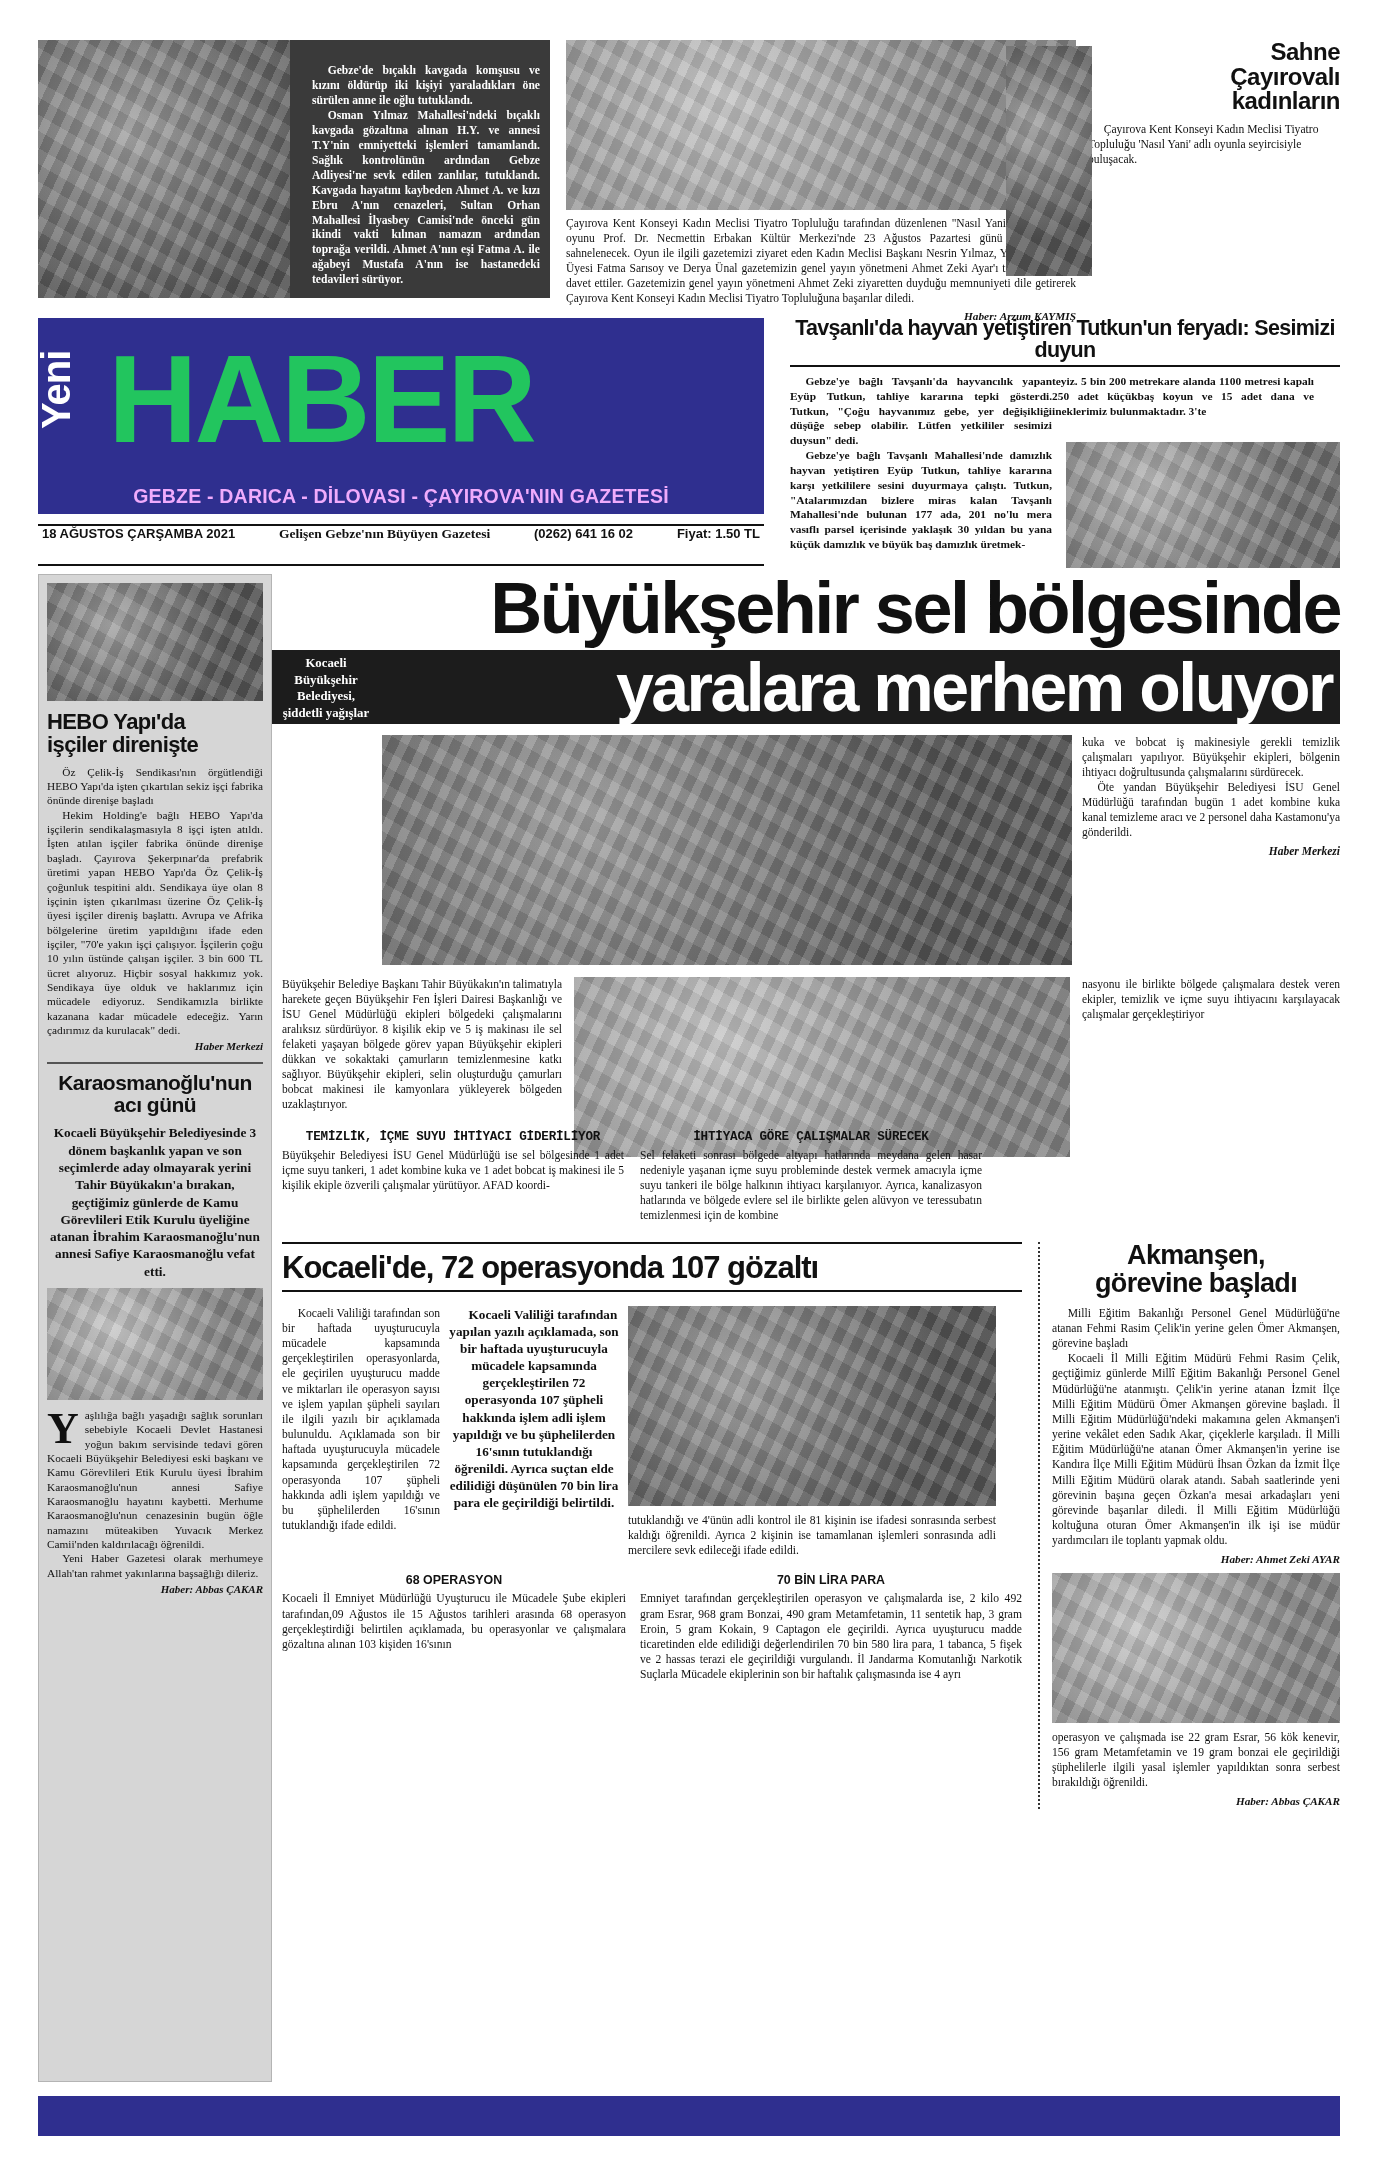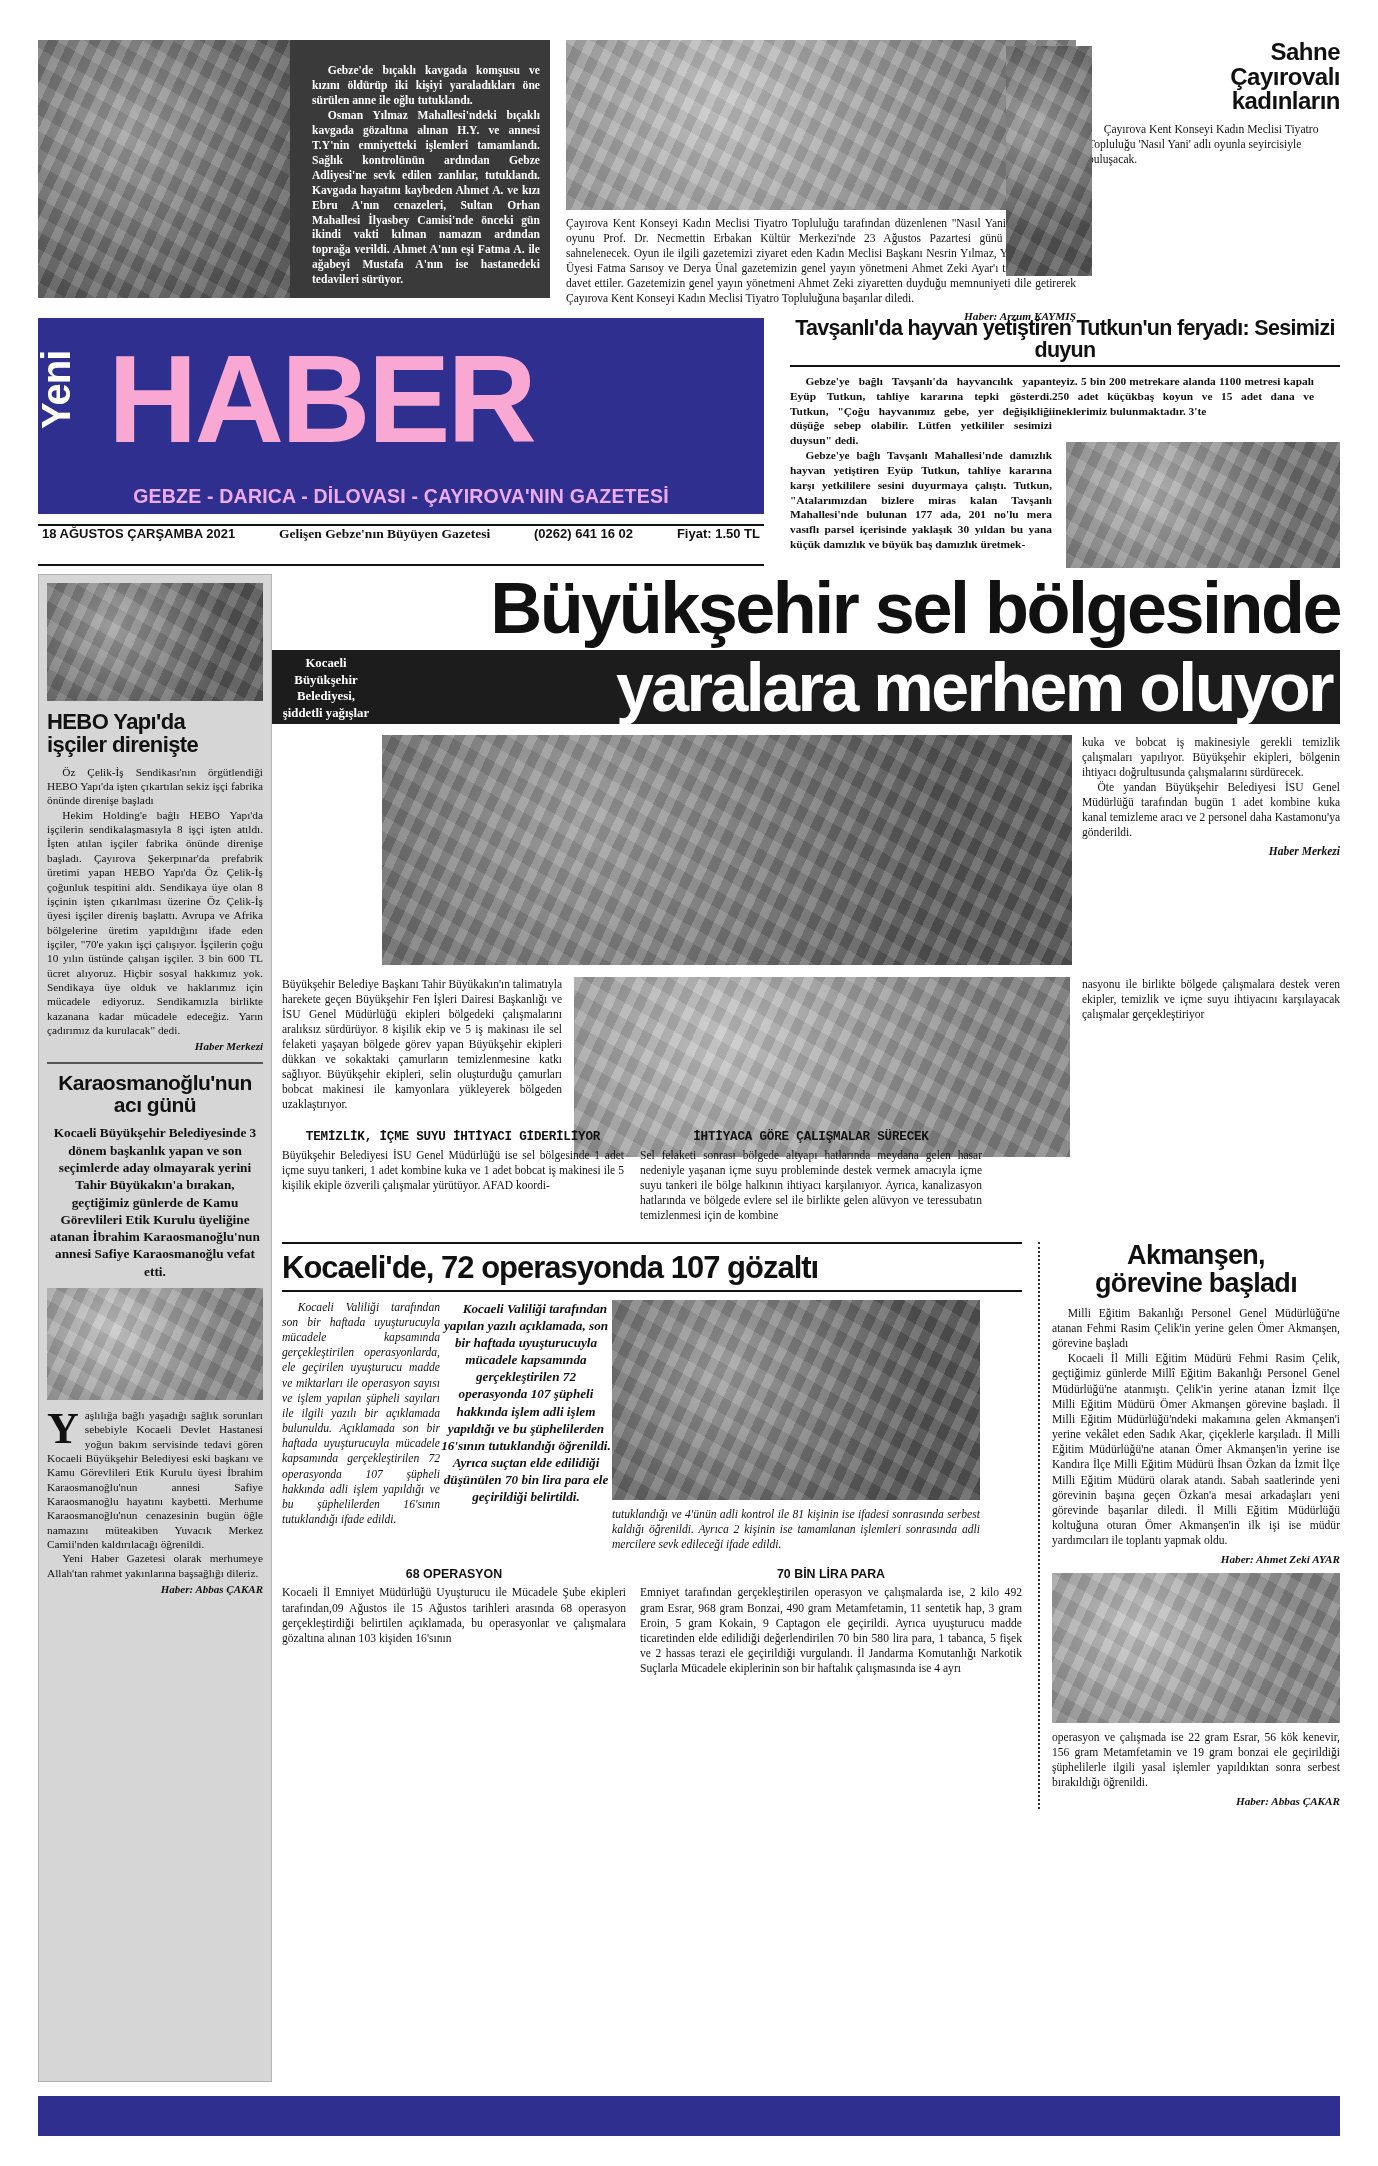--- a/index.html
+++ b/index.html
@@ -39,21 +39,21 @@
   .t-right h2{margin:0;font-family:"Liberation Sans",sans-serif;font-weight:bold;font-size:24px;
        line-height:1.03;text-align:right;letter-spacing:-.5px;}
   .t-right .bd{margin-top:8px;font-size:11.6px;line-height:1.30;}
   .t-right .ph{position:absolute;left:-82px;top:6px;width:86px;height:230px;}
 
   
   .mast{position:absolute;left:38px;top:318px;width:726px;height:160px;background:#2f2f8f;}
   .mast .yeni{position:absolute;left:18px;top:30px;width:54px;height:108px;color:#fff;
        font-family:"Liberation Sans",sans-serif;font-weight:bold;font-size:40px;letter-spacing:-1px;
        transform:rotate(-90deg);transform-origin:center center;text-align:center;line-height:54px;}
-  .mast .haber{position:absolute;left:70px;top:6px;width:650px;color:#f9a8d4;
+  .mast .haber{position:absolute;left:70px;top:6px;width:650px;color:#22c55e;
        font-family:"Liberation Sans",sans-serif;font-weight:bold;font-size:124px;line-height:150px;
        letter-spacing:-3px;}
   .tagline{position:absolute;left:38px;top:478px;width:726px;height:36px;background:#2f2f8f;color:#f0abfc;
        font-family:"Liberation Sans",sans-serif;font-weight:bold;font-size:19.5px;line-height:36px;
        text-align:center;letter-spacing:.2px;}
 
   .datebar{position:absolute;left:38px;top:524px;width:726px;height:38px;border-top:2px solid #111;
        border-bottom:2px solid #111;}
   .datebar .row{display:flex;height:38px;font-family:"Liberation Sans",sans-serif;
        font-weight:bold;font-size:13px;justify-content:space-between;padding:0 4px;box-sizing:border-box;}
@@ -108,21 +108,21 @@
   .subrow{position:absolute;left:282px;top:1130px;width:1058px;display:flex;gap:16px;}
   .subrow .c{width:343px;}
   .subrow h5{margin:0 0 4px 0;font-family:Liberation Mono, monospace;font-weight:bold;font-size:12.6px;
        text-align:center;letter-spacing:-.2px;}
   .subrow .bd{font-size:11.5px;line-height:1.30;text-align:justify;}
 
   
   .gz{position:absolute;left:282px;top:1242px;width:740px;border-top:2px solid #111;padding-top:8px;}
   .gz h3{margin:0;font-family:"Liberation Sans",sans-serif;font-weight:bold;font-size:31px;line-height:1.02;
        letter-spacing:-1px;border-bottom:2px solid #111;padding-bottom:6px;}
-  .gz .cols{display:flex;gap:0;margin-top:8px;font-style:italic;}
+  .gz .cols{display:flex;gap:8px;margin-top:14px;}
   .gz .c1{width:158px;font-size:11.6px;line-height:1.31;text-align:justify;}
   .gz .c2{width:172px;font-size:13.2px;line-height:1.30;font-weight:bold;text-align:center;}
   .gz .c3{width:368px;}
   .gz .c3 .ph{width:368px;height:200px;}
   .gz .c3 .bd{margin-top:7px;font-size:11.6px;line-height:1.31;text-align:justify;}
   .gz .btm{display:flex;gap:14px;margin-top:8px;}
   .gz .btm .b1{width:344px;font-size:11.6px;line-height:1.31;text-align:justify;}
   .gz .btm .b2{width:382px;font-size:11.6px;line-height:1.31;text-align:justify;}
   .gz h6{margin:6px 0 3px 0;font-family:"Liberation Sans",sans-serif;font-weight:bold;font-size:12.4px;
        text-align:center;}

